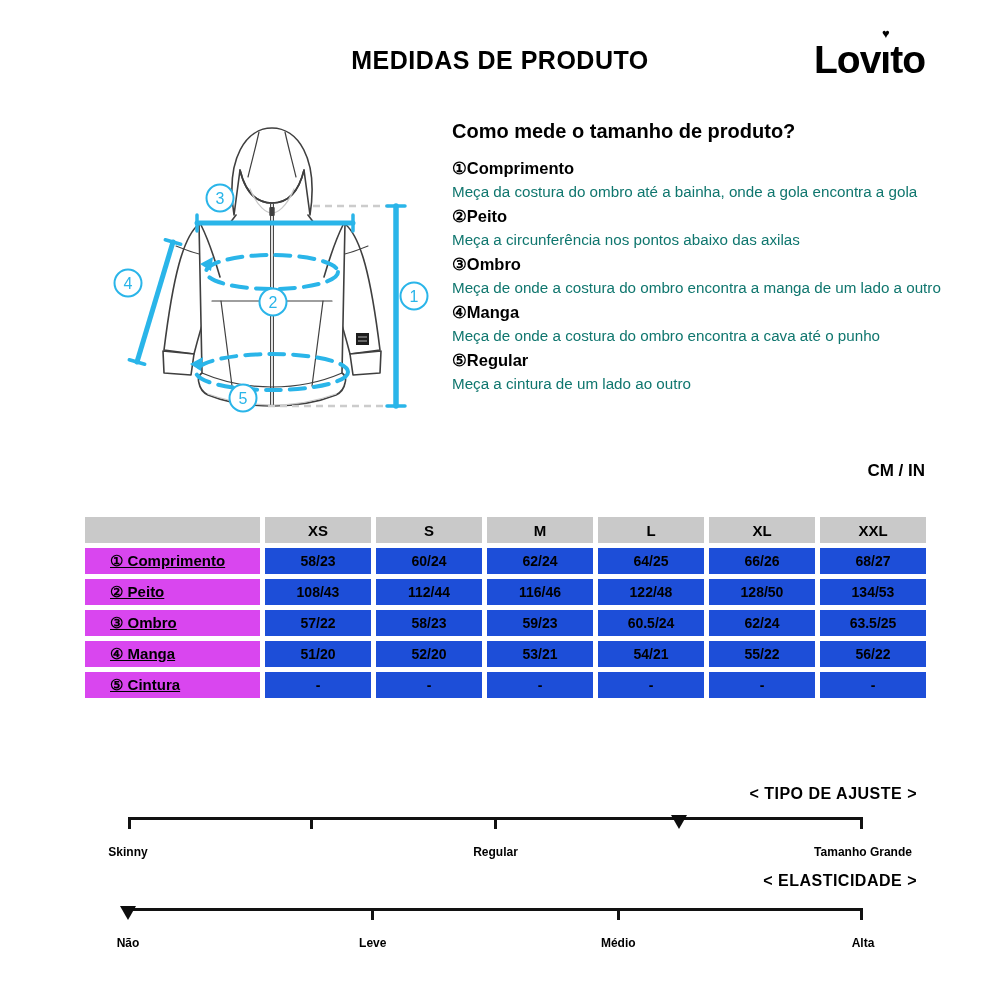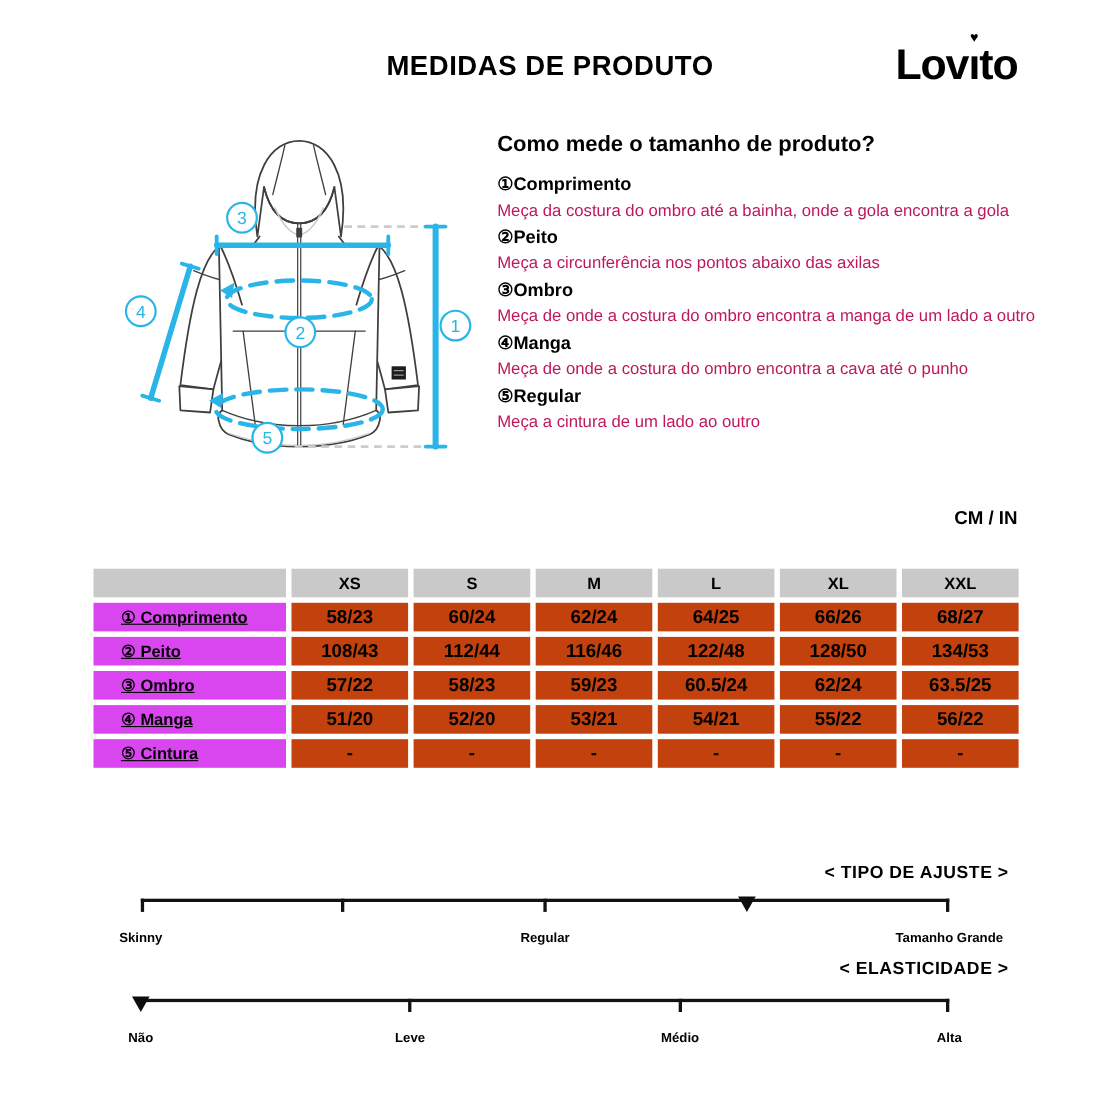--- a/index.html
+++ b/index.html
@@ -14,32 +14,32 @@
   .brand .heart{position:absolute;left:50%;top:-11px;transform:translateX(-50%);
                 font-size:13px;line-height:13px;}
 
   
   .diagram{position:absolute;left:100px;top:115px;width:340px;height:330px;}
 
   
   .guide{position:absolute;left:452px;top:120px;width:512px;}
   .guide-h{font-size:20px;font-weight:bold;margin:0 0 13px 0;}
   .g-term{font-size:16.5px;font-weight:bold;line-height:24px;}
-  .g-desc{font-size:15.2px;color:#be185d;line-height:23px;margin:0 0 1px 0;}
+  .g-desc{font-size:15.2px;color:#0f766e;line-height:23px;margin:0 0 1px 0;}
 
   
   .units{position:absolute;top:461px;right:75px;font-size:17px;font-weight:bold;}
   .size-table{position:absolute;left:85px;top:494px;display:grid;
               grid-template-columns:175px repeat(6,106px);gap:5px;margin-top:23px;}
   .cell{height:26px;display:flex;align-items:center;justify-content:center;
         font-size:15px;font-weight:bold;}
   .cell-head{background:#c9c9c9;}
   .cell-corner{background:#c9c9c9;}
   .cell-label{background:#d946ef;justify-content:flex-start;padding-left:25px;box-sizing:border-box;text-decoration:underline;}
-  .cell-data{background:#c2410c;font-size:17px;}
+  .cell-data{background:#1d4ed8;font-size:14px;}
 
   
   .footnote{position:absolute;left:0;right:0;top:736px;text-align:center;
             font-size:16.5px;font-weight:bold;}
 
   
   .scale{position:absolute;left:100px;right:83px;}
   .scale1{top:785px;}
   .scale2{top:872px;}
   .scale-h{text-align:right;font-size:16px;font-weight:bold;letter-spacing:.5px;height:24px;}

